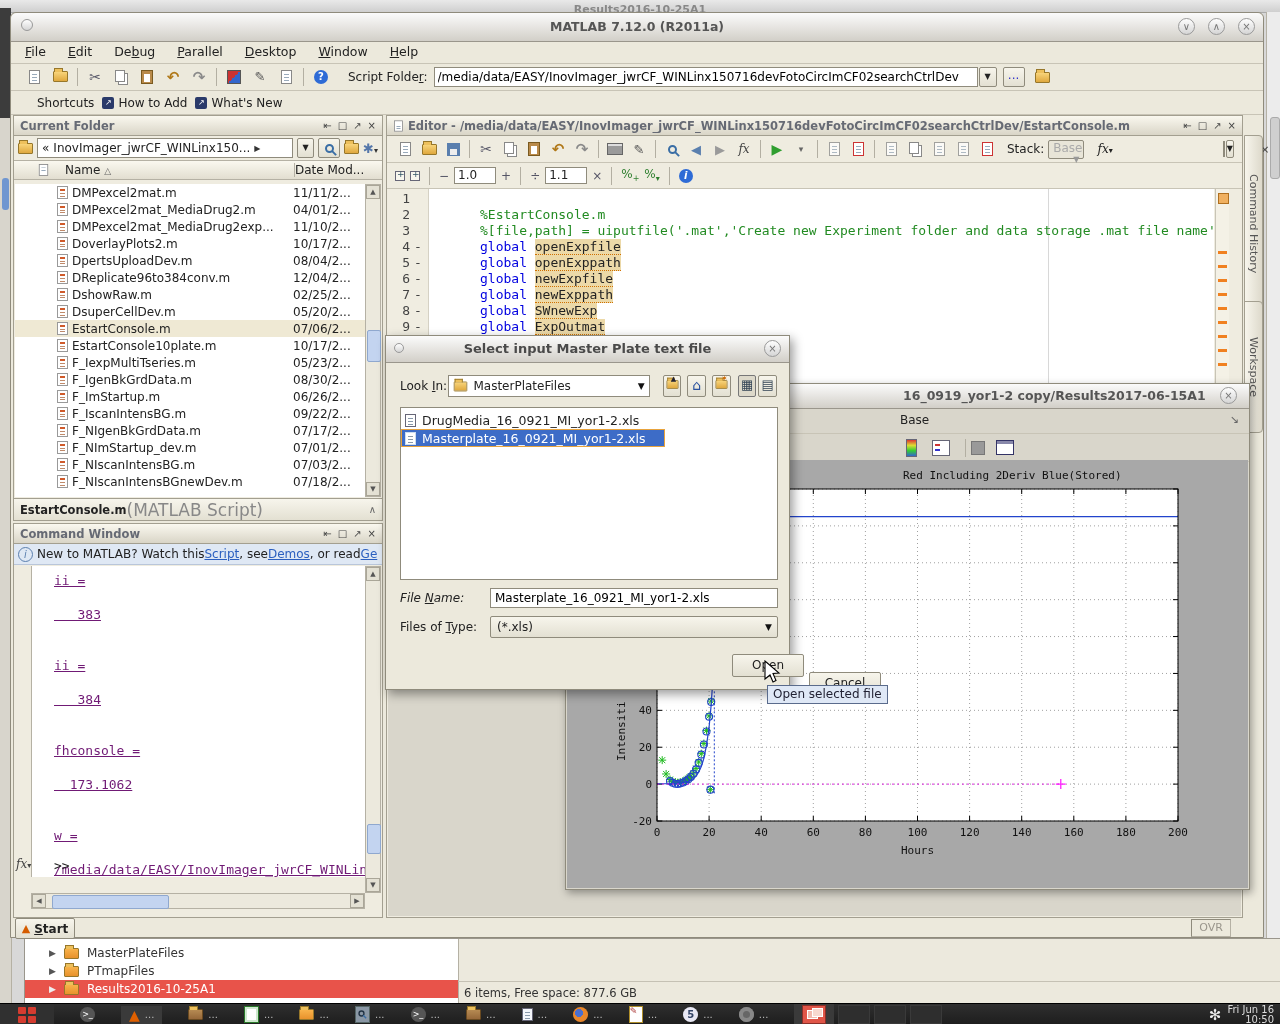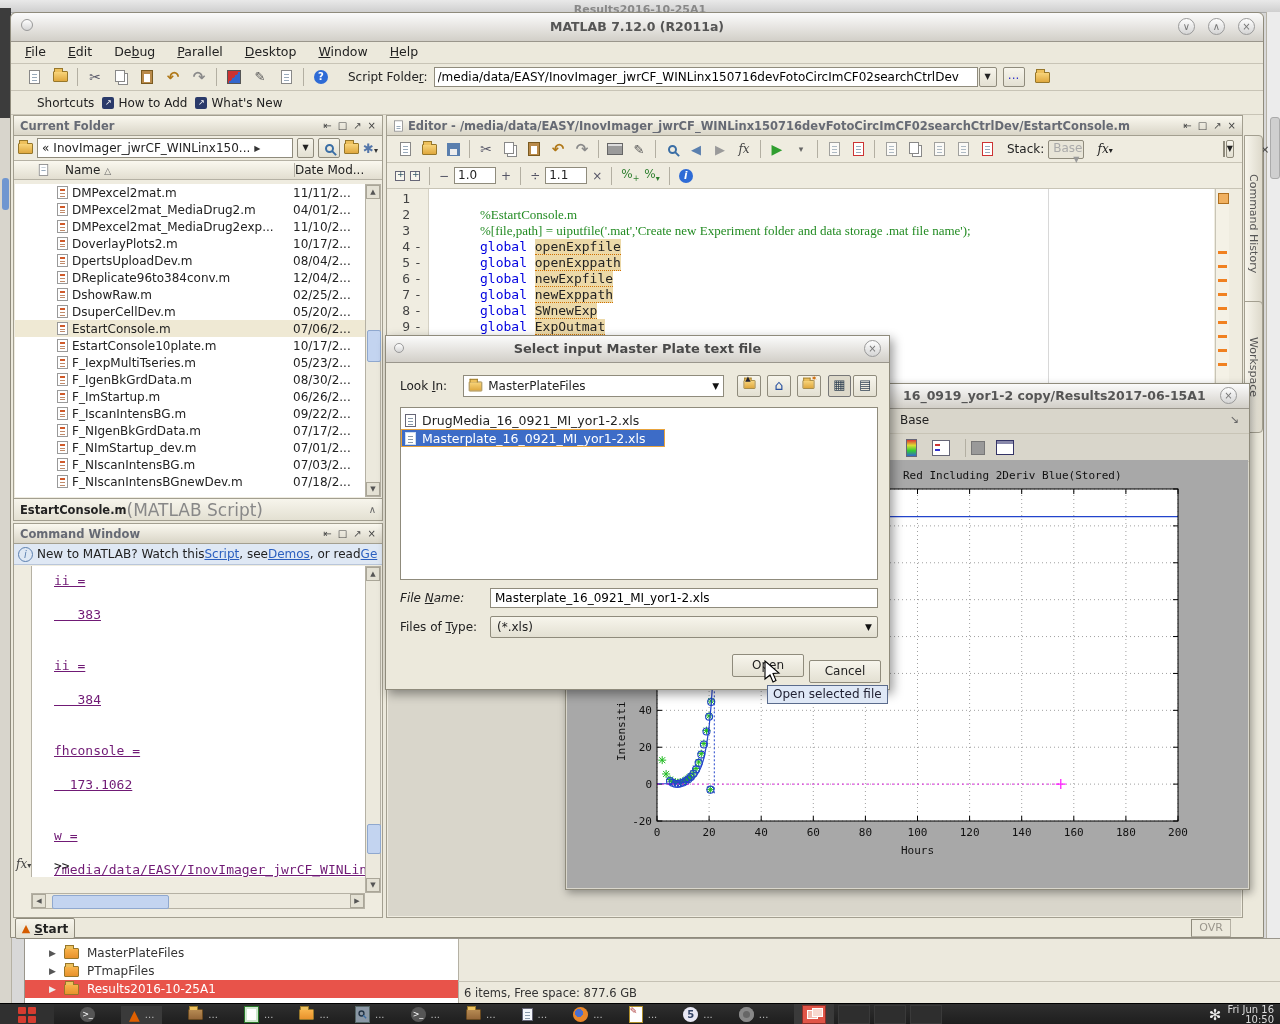--- a/index.html
+++ b/index.html
@@ -57,21 +57,21 @@
   .glyph{font-size:12px;color:#556;}
   
   #taskbar{position:absolute;left:0;top:1003px;width:1280px;height:21px;
      background:linear-gradient(#2f2f2f,#1d1d1d);border-top:1px solid #000;display:flex;align-items:center;z-index:9;}
   .tb-item{display:flex;align-items:center;margin-left:26px;color:#bbb;font-size:10px;gap:5px;}
   .tb-circle{width:15px;height:15px;border-radius:50%;display:inline-block;text-align:center;}
   
   .accel-u{text-decoration:underline;}
   a.blue{color:#2b5fbf;text-decoration:underline;cursor:pointer;}
   .tick{font-family:"DejaVu Sans Mono","Liberation Mono",monospace;font-size:11px;fill:#111;}
-  .tok-c{color:#228b22;font-family:Liberation Serif, serif;}
+  .tok-c{color:#228b22;}
   .tok-k{color:#0000e0;}
   .tok-v{background:#ecd9a8;border-bottom:1px dotted #d07000;}
   .code-row{display:flex;height:16px;line-height:16px;font-size:13px;}
   .code-num{width:22px;text-align:right;color:#444;flex:none;}
   .code-dash{width:16px;text-align:center;color:#444;flex:none;}
   .code-txt{white-space:pre;padding-left:54px;}
   .cw-line{white-space:pre;height:17px;line-height:17px;font-size:13px;color:#701a75;text-decoration:underline;}
   .cf-row{display:flex;align-items:center;height:17px;padding-left:42px;gap:4px;font-size:12px;}
   .cf-name{flex:1;white-space:nowrap;overflow:hidden;}
   .cf-date{width:72px;flex:none;white-space:nowrap;overflow:hidden;}
@@ -827,21 +827,21 @@
           <line x1="493.77500000000003" y1="318.1111111111111" x2="493.77500000000003" y2="328.1111111111111" stroke="#ff22ff" stroke-width="1.3"></line>
           <line x1="147.31" y1="332.3333333333333" x2="147.31" y2="55.666666666666686" stroke="#2244cc" stroke-width="1" stroke-dasharray="2,2"></line>
           <rect x="90" y="28" width="521" height="332" fill="none" stroke="#000"></rect>
           <text x="336" y="18" class="tick" font-size="12">Red Including 2Deriv Blue(Stored)</text>
           <text x="350.5" y="393" text-anchor="middle" class="tick">Hours</text>
           <text x="58" y="300" class="tick" transform="rotate(-90 58 300)">Intensiti</text>
         </svg>
     </div>
   </div>
 
-  <div class="abs" style="left:385px;top:335px;width:505px;height:355px;background:#ece9dc;border:1px solid #8f8b7c;box-shadow:3px 4px 10px rgba(0,0,0,.4);z-index:5;box-sizing:border-box;">
+  <div class="abs" style="left:385px;top:335px;width:405px;height:355px;background:#ece9dc;border:1px solid #8f8b7c;box-shadow:3px 4px 10px rgba(0,0,0,.4);z-index:5;box-sizing:border-box;">
     <div class="titlebar" style="height:26px;position:relative;">
       <span class="circ" style="position:absolute;left:8px;top:7px;width:10px;height:10px;"></span>
       <div style="text-align:center;font-weight:bold;color:#4a4a4a;font-size:13px;padding-top:5px;">Select input Master Plate text file</div>
       <span class="circ" style="position:absolute;right:8px;top:4px;"><span>×</span></span>
     </div>
 
     <div class="abs" style="left:14px;top:38px;right:12px;height:24px;display:flex;align-items:center;">
       <span id="lbl-lookin" style="width:64px;"><span>Look </span><span class="accel-u">I</span><span>n:</span></span>
       <div class="inset" style="width:258px;height:20px;display:flex;align-items:center;gap:5px;padding-left:4px;position:relative;">
         <span class="fold" style="transform:scale(.9);"></span>
@@ -877,21 +877,21 @@
       <span id="lbl-filetype" style="width:90px;"><span>Files of </span><span class="accel-u">T</span><span>ype:</span></span>
       <div class="btn" style="flex:1;height:20px;text-align:left;padding-left:6px;line-height:20px;position:relative;">
         <span>(*.xls)</span>
         <span style="position:absolute;right:5px;top:0;font-size:9px;color:#111;">▼</span>
       </div>
     </div>
 
     <div class="btn abs" style="left:346px;top:318px;width:70px;height:21px;line-height:21px;">
       <span>Open</span>
     </div>
-    <div class="btn abs" style="left:423px;top:324px;width:70px;height:21px;line-height:21px;">
+    <div class="btn abs" style="left:423px;top:336px;width:70px;height:21px;line-height:21px;">
       <span>Cancel</span>
     </div>
   </div>
 
   <div class="abs" style="left:767px;top:685px;height:17px;background:#dfe8f6;border:1px solid #5a6b8c;color:#223;font-size:12px;line-height:16px;padding:0 5px;z-index:7;">
     <span>Open selected file</span>
   </div>
 
   <svg class="abs" style="left:762px;top:660px;z-index:8;" width="20" height="24">
     <polygon points="3,1 3,19 8,15 11,22 14,20.5 11,13.5 17,13" fill="#fff" stroke="#000" stroke-width="1.1"></polygon>

